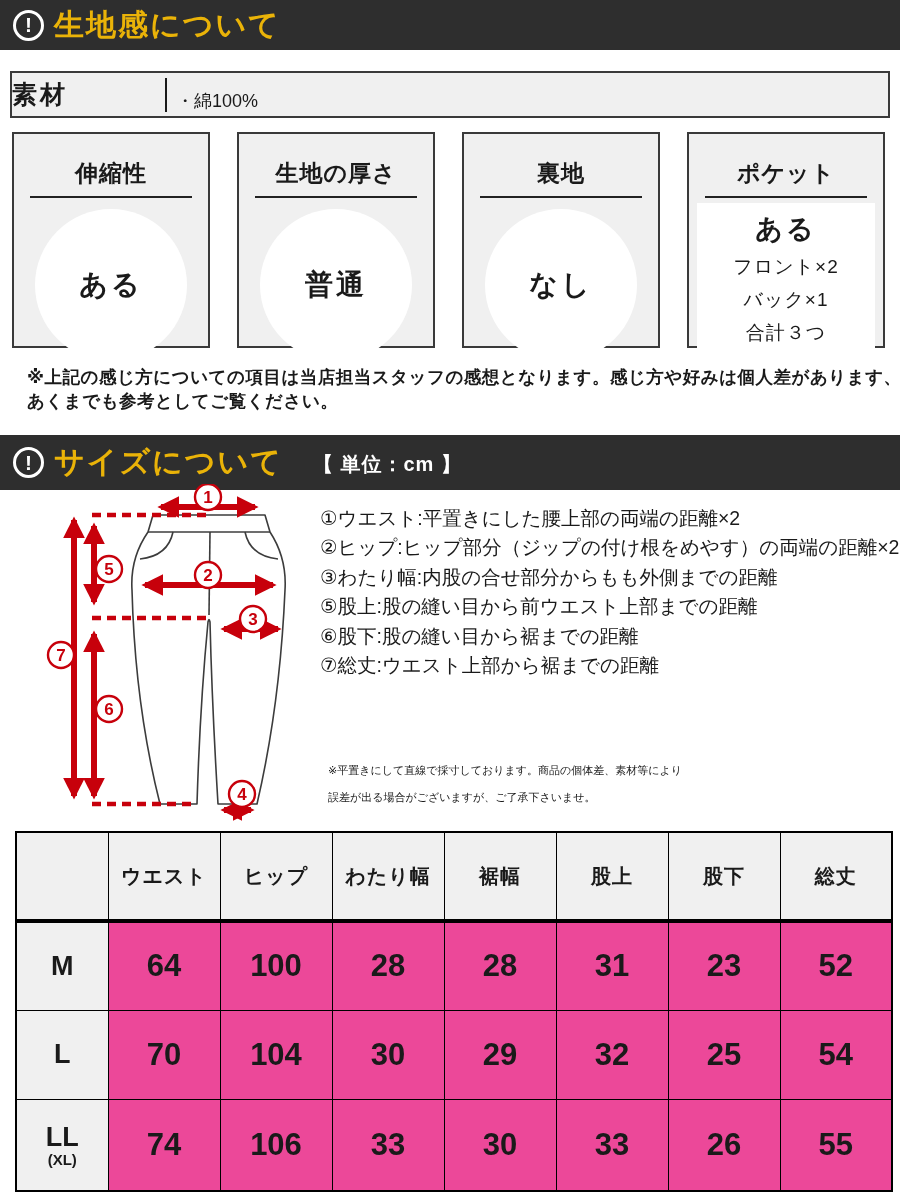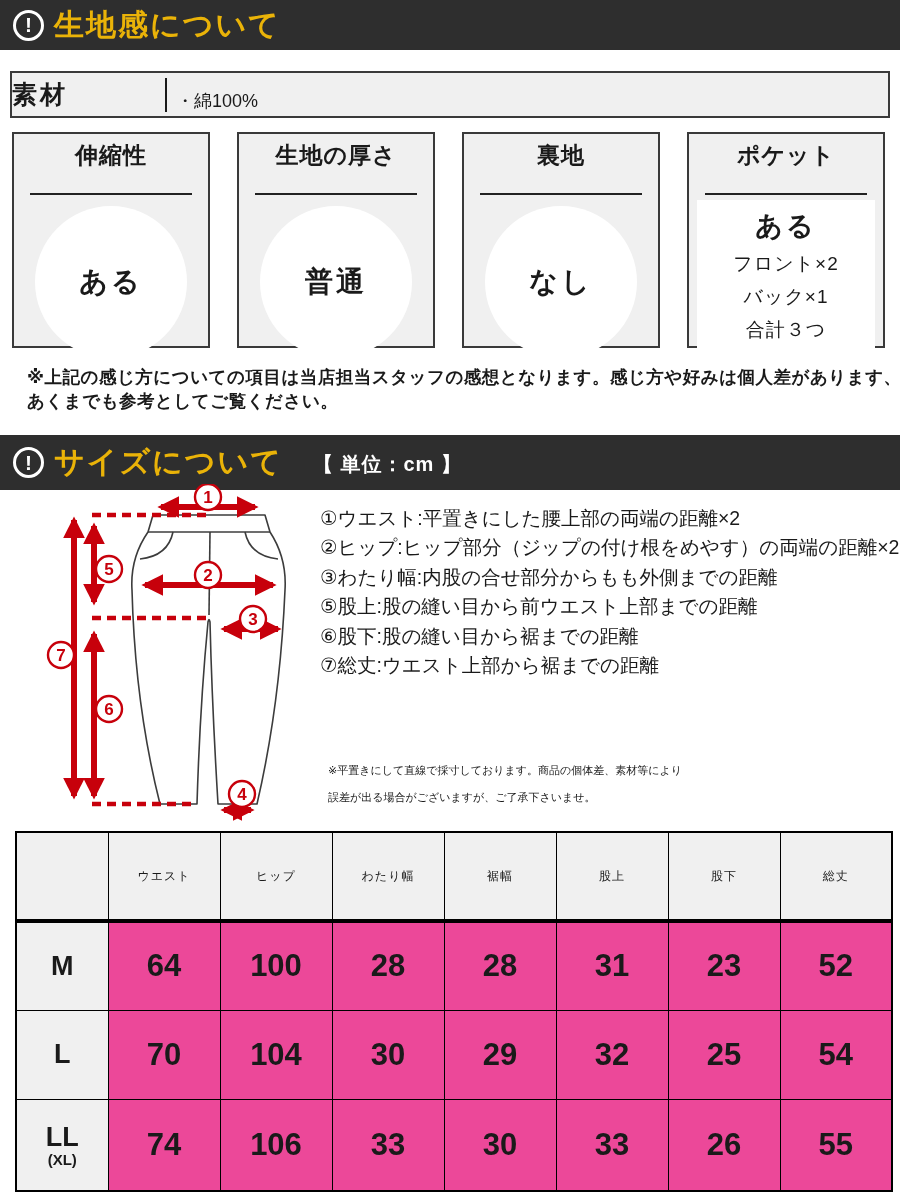--- a/index.html
+++ b/index.html
@@ -19,22 +19,22 @@
   
   .material-row { margin:21px 10px 0 10px; height:47px; background:#f0f0f0;
     border:2px solid #3a3a3a; display:flex; align-items:center; }
   .material-label { width:153px; text-align:left; font-size:25px; font-weight:bold; letter-spacing:3px; }
   .material-divider { width:2px; height:34px; background:#1a1a1a; }
   .material-value { padding-left:9px; font-size:18px;margin-top:12px; }
 
   
   .boxes-row { margin:14px 0 0 12px; display:flex; gap:27px; }
   .attr-box { width:198px; height:216px; background:#f0f0f0; border:2px solid #3a3a3a; }
-  .attr-title { margin:6px 16px 0 16px; text-align:center; font-size:23px; font-weight:bold;
-    letter-spacing:1px; padding-bottom:22px; border-bottom:2px solid #222; }
+  .attr-title { margin:24px 16px 0 16px; text-align:center; font-size:23px; font-weight:bold;
+    letter-spacing:1px; padding-bottom:7px; border-bottom:2px solid #222; }
   .attr-circle { width:152px; height:152px; border-radius:50%; background:#fff;
     margin:11px auto 0 auto; display:flex; align-items:center; justify-content:center;
     font-size:28px; font-weight:bold; letter-spacing:3px; }
   .pocket-body { margin:5px 8px 7px 8px; background:#fff; height:150px; text-align:center; padding-top:8px; }
   .pocket-value { font-size:27px; font-weight:bold; letter-spacing:3px; }
   .pocket-detail { font-size:19px; margin-top:7px; letter-spacing:1px; }
 
   
   .fabric-note { margin:17px 0 0 27px; font-size:17.5px; line-height:24px; letter-spacing:0.5px; white-space:nowrap;font-weight:bold; }
 
@@ -42,21 +42,21 @@
   .size-area { position:relative; height:341px; }
   .pants-svg { position:absolute; left:28px; top:-6px; }
   .defs-block { position:absolute; left:320px; top:14px; font-size:19.5px; line-height:29.4px; white-space:nowrap; }
   .size-note { position:absolute; left:328px; top:267px; font-size:11px; line-height:27px; white-space:nowrap; }
 
   
   table.size-table { margin:0 7px 0 15px; width:878px; border-collapse:collapse;
     table-layout:fixed; border:2px solid #000; }
   .size-table col.c-size { width:92px; }
   .size-table th, .size-table td { border:1px solid #000; text-align:center; vertical-align:middle; }
-  .size-table thead th { height:89px; background:#f0f0f0; font-size:12px; font-weight:normal;
+  .size-table thead th { height:89px; background:#f0f0f0; font-size:20px; font-weight:bold;
     letter-spacing:1px; border-bottom:4px solid #000; }
   .size-table tbody th { background:#f0f0f0; font-size:27px; font-weight:bold; }
   .size-table tbody td { background:#ec4899; font-size:31px; font-weight:bold; }
   .size-table tbody tr { height:89px; }
   .size-table tbody tr.last { height:92px; }
   .size-sub { display:block; font-size:15px; font-weight:bold; line-height:14px; }
 </style>
 </head>
 <body>
 

